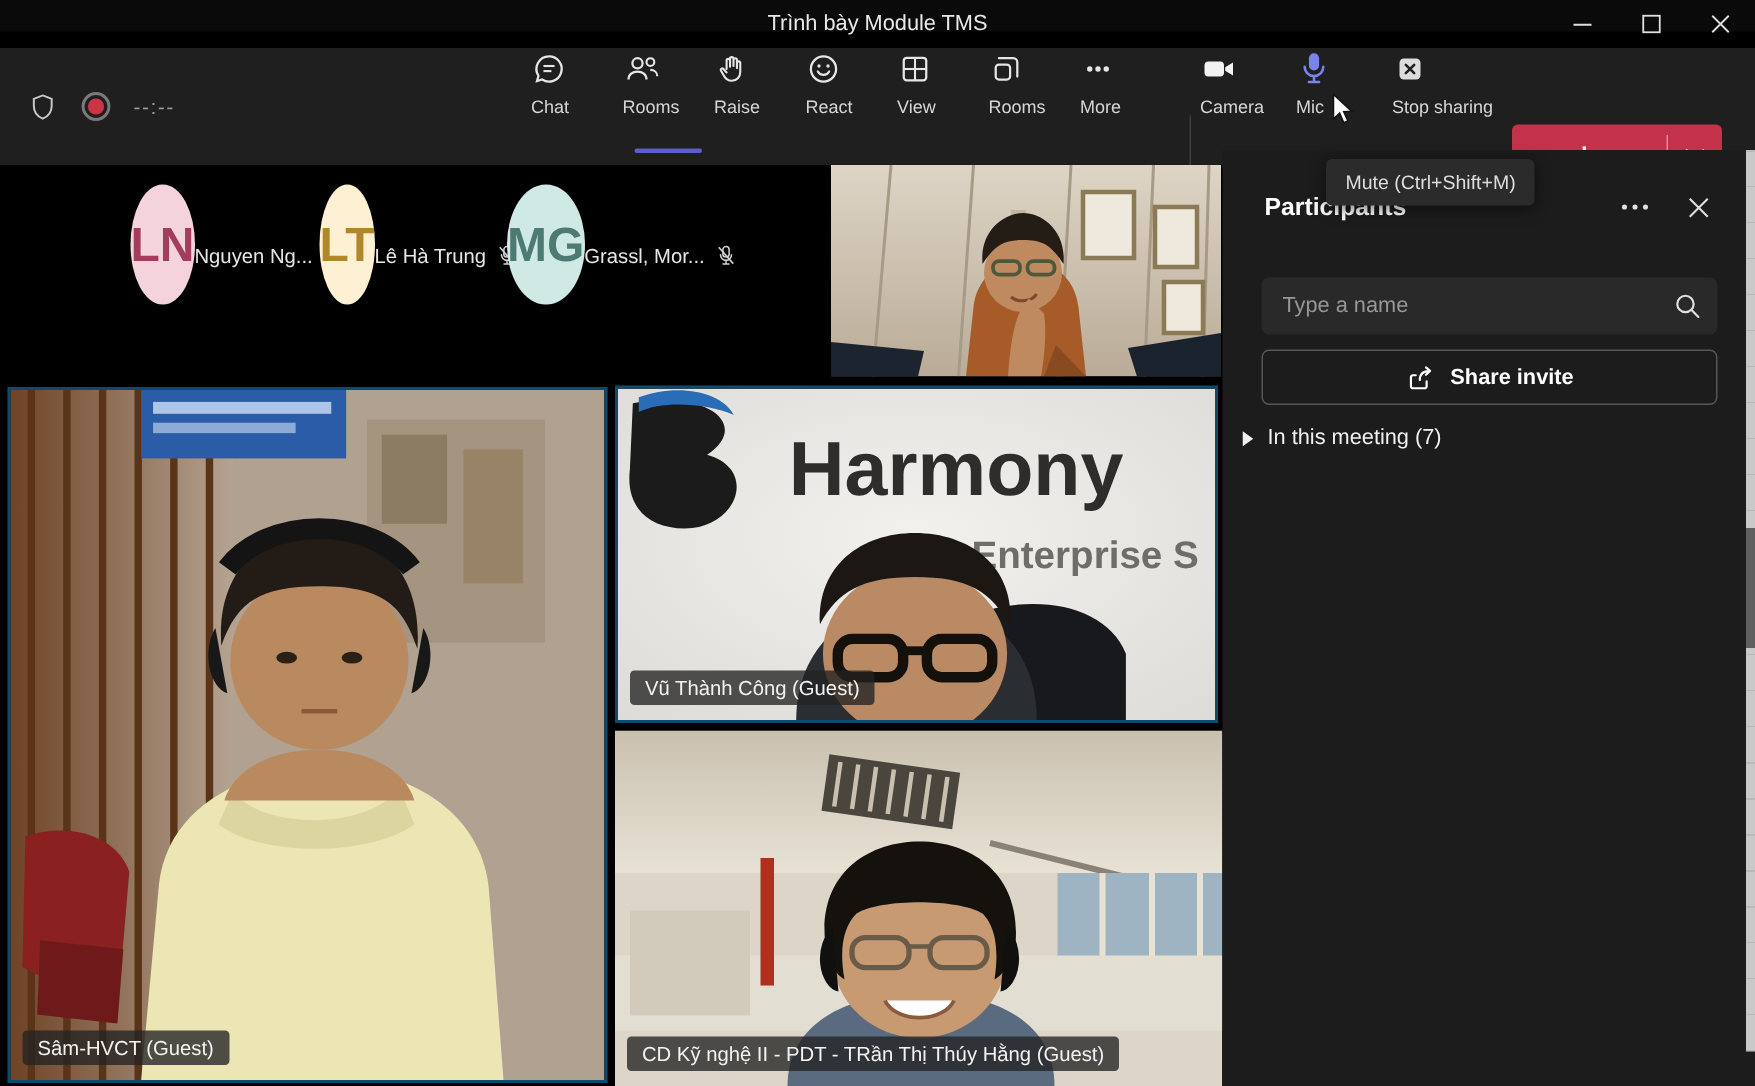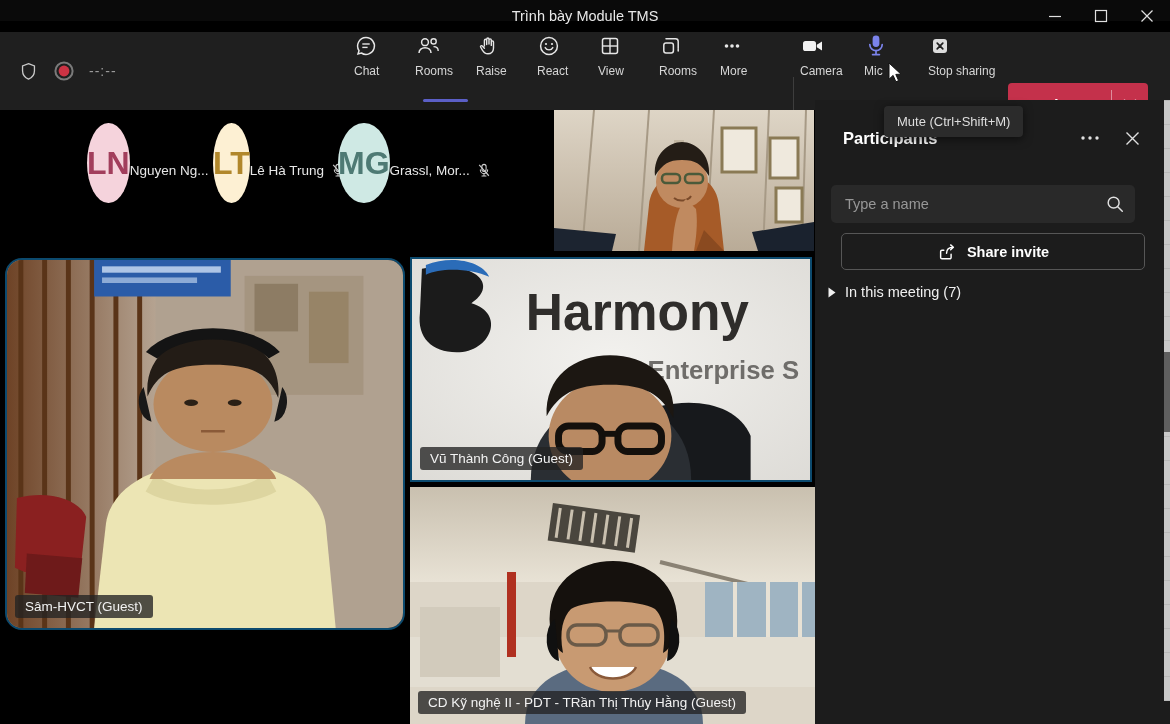--- a/index.html
+++ b/index.html
@@ -48,32 +48,32 @@
   .av-lt .avatar-circle { background:#fdf0d3; color:#b1872b; }
   .av-mg .avatar-circle { background:#cfe9e4; color:#4e7a74; }
 
   .tile { position:absolute; overflow:hidden; background:#111; cursor:pointer; }
   .tile.active { border:2px solid #0c4a6e; box-shadow:inset 0 0 0 2px rgba(10,10,30,.85); }
   .tile svg.fill { position:absolute; inset:0; width:100%; height:100%; display:block; }
   .name-label { position:absolute; left:8px; bottom:10px; background:rgba(34,34,34,.78);
     color:#f2f2f2; font-size:13.5px; padding:4px 10px; border-radius:3px; white-space:nowrap; }
 
   .tile-self   { left:554px; top:0px;   width:260px; height:141px; }
-  .tile-left   { left:5px;   top:148px; width:400px; height:372px;border-radius:17px; }
+  .tile-left   { left:5px;   top:148px; width:400px; height:464px; }
   .tile-midtop { left:410px; top:147px; width:402px; height:335px; height:225px; }
   .tile-midbot { left:410px; top:377px; width:405px; height:237px; }
 
   
   .panel { position:absolute; left:815px; top:100px; width:355px; height:624px; background:#1c1c1c; }
   .panel-header { position:absolute; left:28px; top:24px; right:24px; display:flex; align-items:center; }
   .panel-title { color:#fff; font-size:16.5px; font-weight:700; }
   .panel-actions { margin-left:auto; display:flex; gap:14px; }
   .panel-iconbtn { width:28px; height:28px; background:transparent; border:none; display:flex;
     align-items:center; justify-content:center; cursor:pointer; }
-  .searchbox { position:absolute; left:16px; top:85px; width:304px; height:38px; background:#292929;
+  .searchbox { position:absolute; left:26px; top:85px; width:304px; height:38px; background:#292929;
     border-radius:5px; display:flex; align-items:center; padding:0 10px 0 14px; }
   .searchbox input { flex:1; background:transparent; border:none; outline:none; color:#e6e6e6;
     font-size:14.5px; font-family:"Liberation Sans", sans-serif; }
   .searchbox input::placeholder { color:#979797; }
   .share-btn { position:absolute; left:26px; top:133px; width:304px; height:37px; background:transparent;
     border:1px solid #565656; border-radius:5px; display:flex; align-items:center; justify-content:center;
     gap:10px; cursor:pointer; }
   .share-btn span { color:#fff; font-size:14.5px; font-weight:700; }
   .meeting-row { position:absolute; left:13px; top:184px; display:flex; align-items:center; gap:9px;
     background:transparent; border:none; cursor:pointer; }

